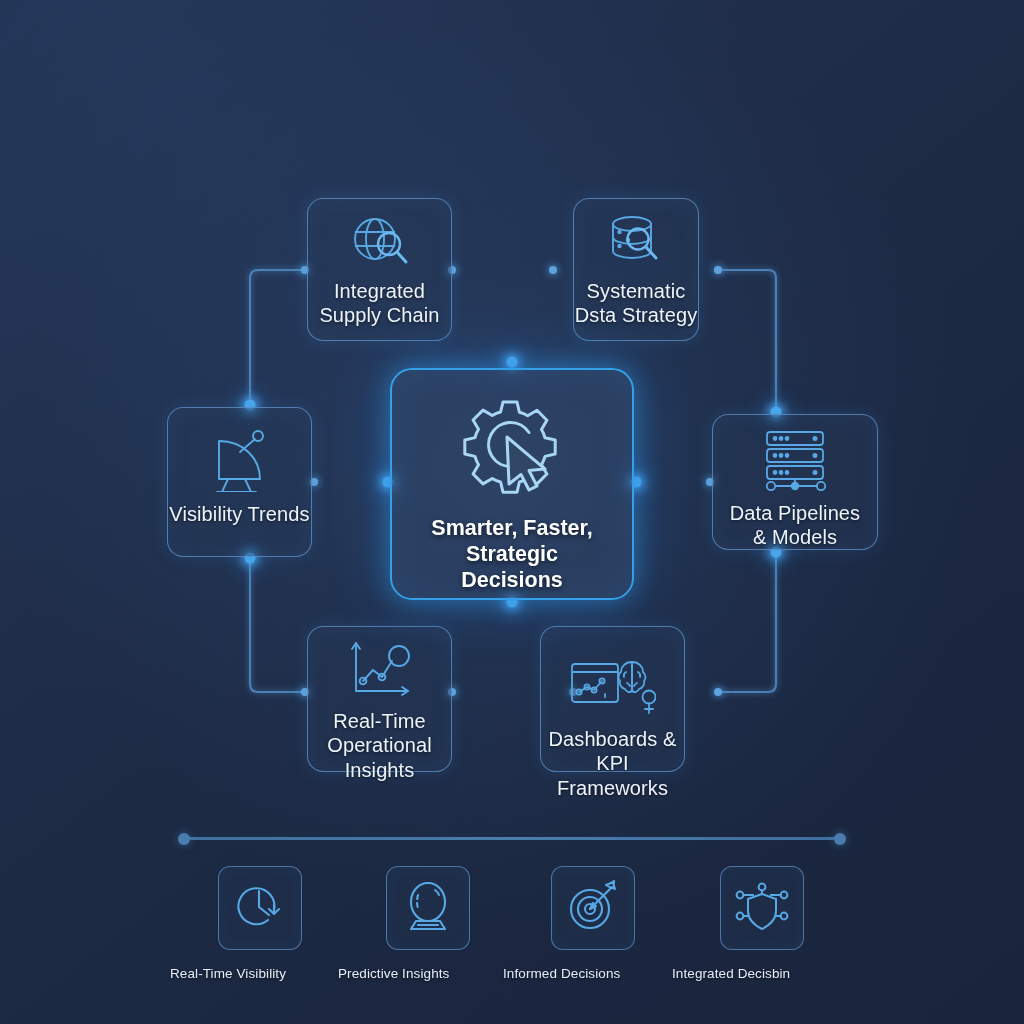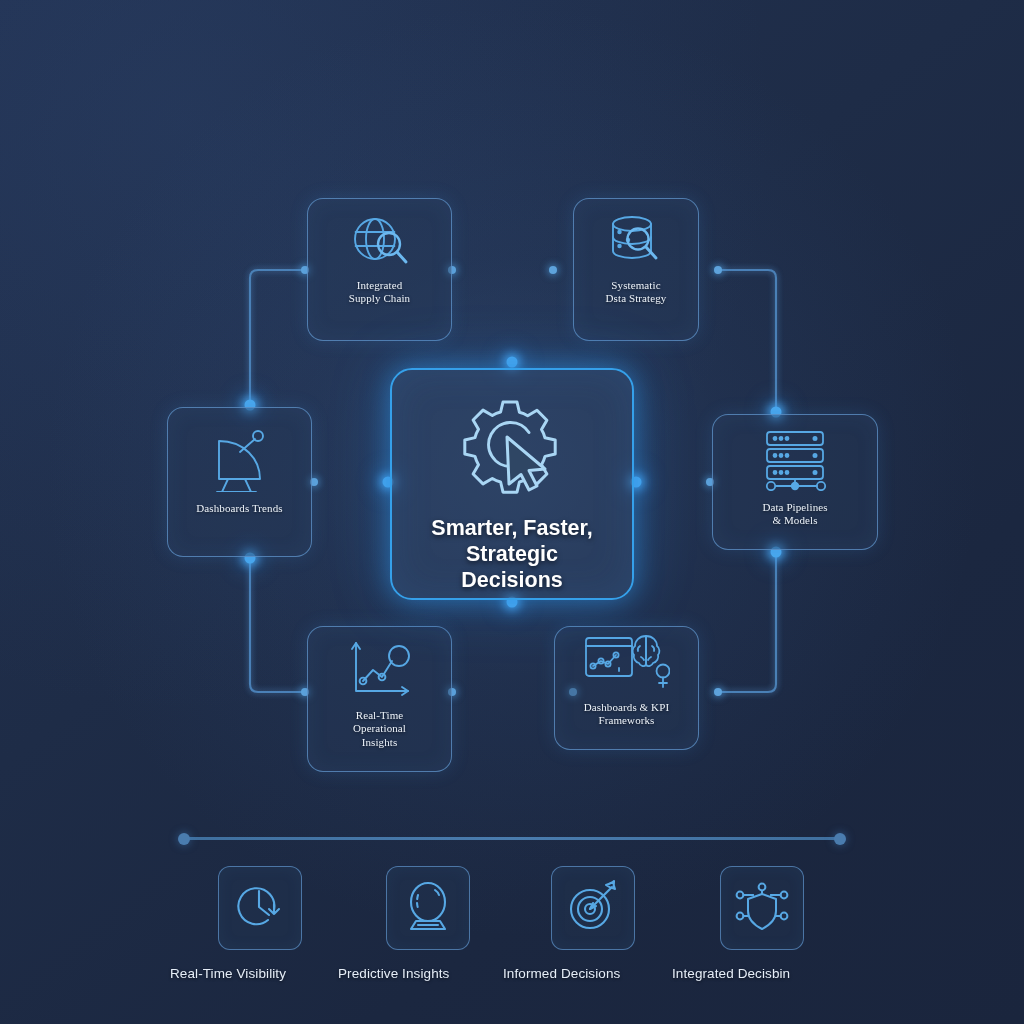--- a/index.html
+++ b/index.html
@@ -25,27 +25,26 @@
     border-radius:16px;
     background:rgba(38,57,88,0.42);
     box-shadow:0 0 18px rgba(60,130,200,0.20), inset 0 0 22px rgba(70,120,180,0.10);
     display:flex; flex-direction:column;
     align-items:center; justify-content:flex-start;
     padding-top:14px;
   }
   .node .ico { display:block; }
   .node .lbl {
     color:#eef4fb;
-    font-size:11px;
+    font-size:20px;
     line-height:1.22;
     text-align:center;
     margin-top:6px;
     text-shadow:0 1px 3px rgba(0,0,0,0.55);
     letter-spacing:0.1px;
-    font-family:Liberation Serif, serif;
   }
 
   
   #center-node {
     position:absolute;
     left:390px; top:368px; width:244px; height:232px;
     border:2.4px solid #35a0ea;
     border-radius:22px;
     background:rgba(48,70,104,0.55);
     box-shadow:
@@ -215,21 +214,21 @@
   <div class="node" style="left:167px; top:407px; width:145px; height:150px; padding-top:22px;">
     <span class="ico">
       <svg width="72" height="62" viewBox="0 0 72 62" fill="none" stroke="#57a8e4" stroke-width="1.9" stroke-linecap="round" stroke-linejoin="round">
         <path d="M15,11 C40,11 56,29 56,49 L15,49 Z"></path>
         <path d="M36,22 L51,9"></path>
         <circle cx="54" cy="6" r="5"></circle>
         <path d="M24,49 L18,62 M41,49 L47,62 M13,62 H52"></path>
       </svg>
     </span>
     <div class="lbl">
-      <span>Dashboards Trends</span>
+      <span>Visibility Trends</span>
     </div>
   </div>
 
   <div class="node" style="left:712px; top:414px; width:166px; height:136px;">
     <span class="ico">
       <svg width="82" height="62" viewBox="0 0 82 62" fill="none" stroke="#57a8e4" stroke-width="1.8" stroke-linecap="round">
         <rect x="13" y="3" width="56" height="13" rx="3"></rect>
         <rect x="13" y="20" width="56" height="13" rx="3"></rect>
         <rect x="13" y="37" width="56" height="13" rx="3"></rect>
         <circle cx="21" cy="9.5" r="1.5" fill="#57a8e4"></circle>
@@ -269,21 +268,21 @@
         <circle cx="55" cy="17" r="10"></circle>
       </svg>
     </span>
     <div class="lbl">
       <span>Real-Time</span><br>
       <span>Operational</span><br>
       <span>Insights</span>
     </div>
   </div>
 
-  <div class="node" style="left:554px; top:626px; width:145px; height:124px; padding-top:6px;">
+  <div class="node" style="left:540px; top:626px; width:145px; height:146px; padding-top:32px;">
     <span class="ico">
       <svg width="86" height="58" viewBox="0 0 86 58" fill="none" stroke="#57a8e4" stroke-width="1.8" stroke-linecap="round" stroke-linejoin="round">
         <rect x="2" y="5" width="46" height="38" rx="3"></rect>
         <path d="M2,13 H48"></path>
         <path d="M9,33 L17,28 L24,31 L32,22"></path>
         <circle cx="9" cy="33" r="2.6"></circle>
         <circle cx="17" cy="28" r="2.6"></circle>
         <circle cx="24" cy="31" r="2.6"></circle>
         <circle cx="32" cy="22" r="2.6"></circle>
         <path d="M35,35 V38"></path>

